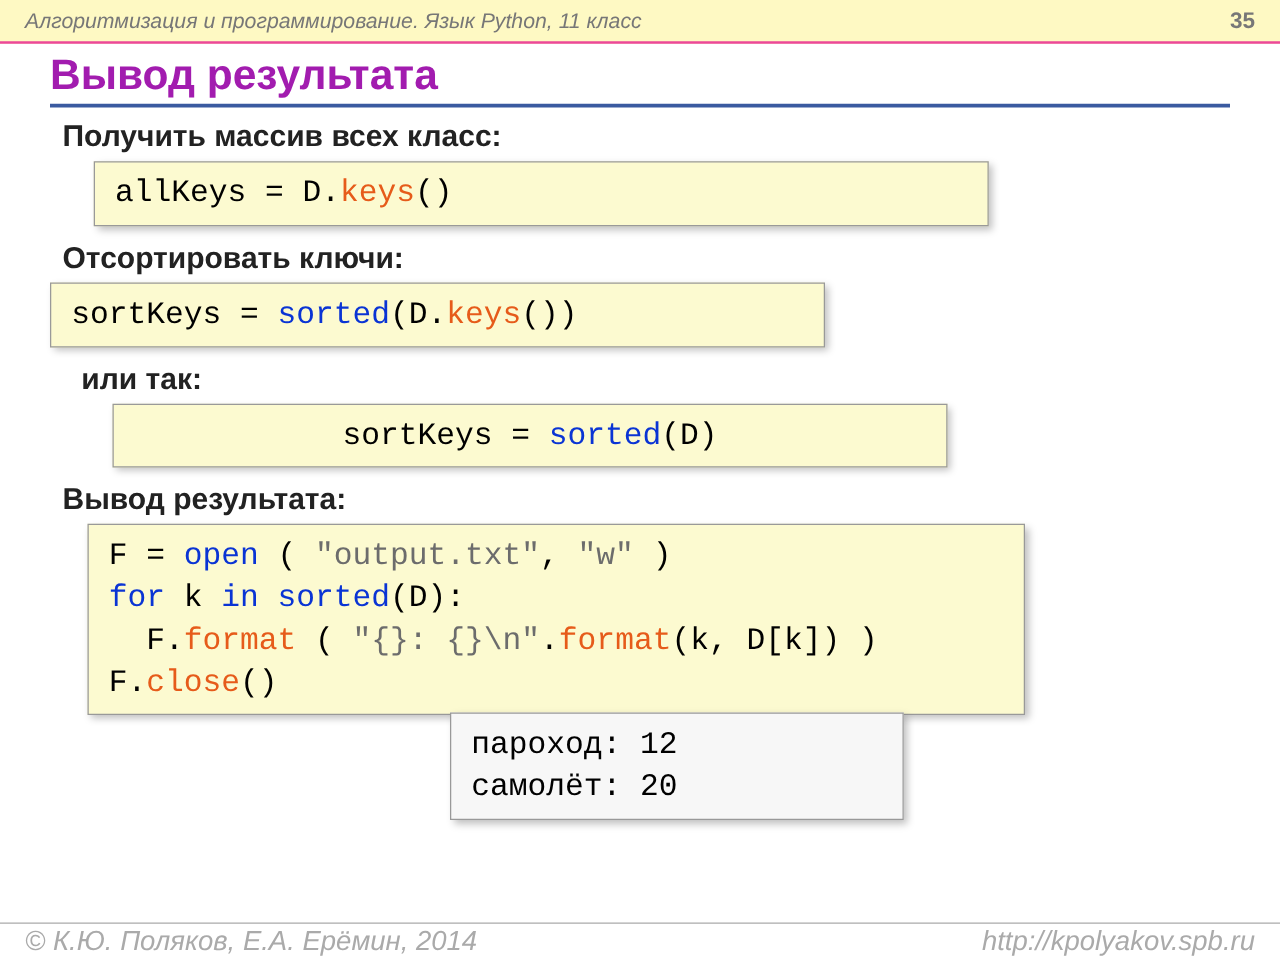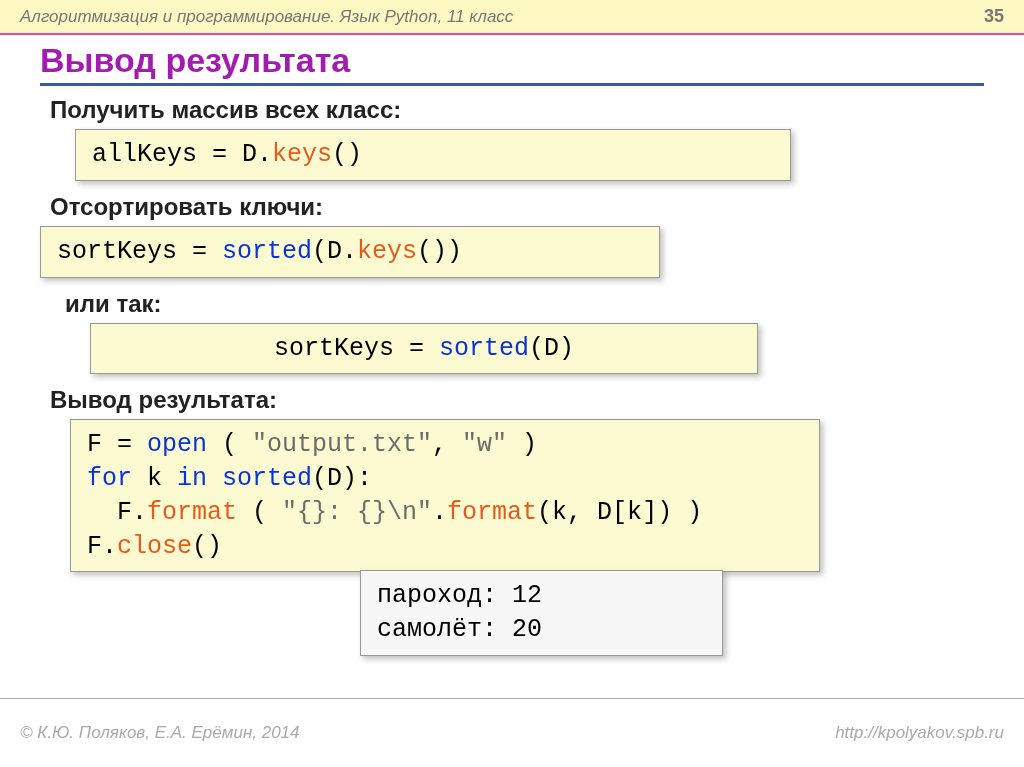--- a/index.html
+++ b/index.html
@@ -76,26 +76,26 @@
     }
     .kw { color: #0a34d4; }
     .method { color: #e65b1a; }
     .str { color: #6c6c6c; }
     .footer {
       position: absolute;
       bottom: 0;
       left: 0;
       right: 0;
       border-top: 1px solid #aaa;
-      padding: 24px 20px;
+      padding: 1px 20px;
       display: flex;
       justify-content: space-between;
       font-style: italic;
       color: #aaa;
-      font-size: 17px;
+      font-size: 22px;
     }
   </style>
 </head>
 <body>
 
 <div class="header">
   <span>Алгоритмизация и программирование. Язык Python, 11 класс</span>
   <span class="page-num">35</span>
 </div>
 

